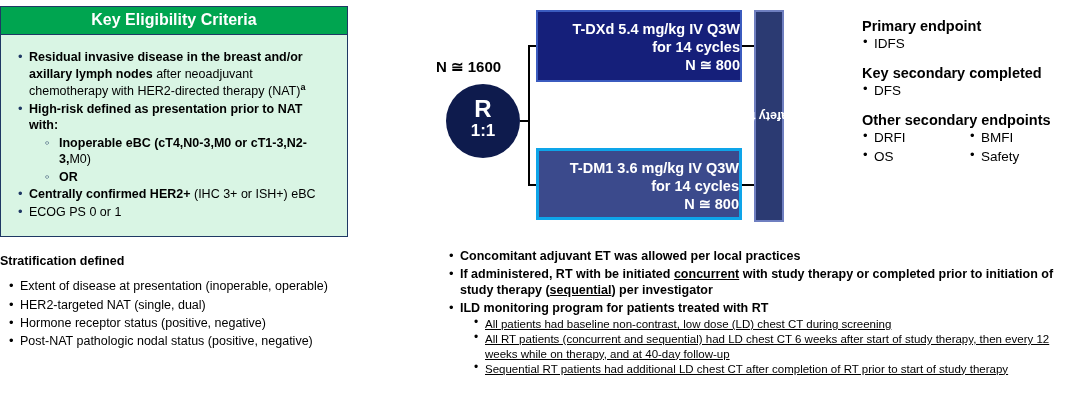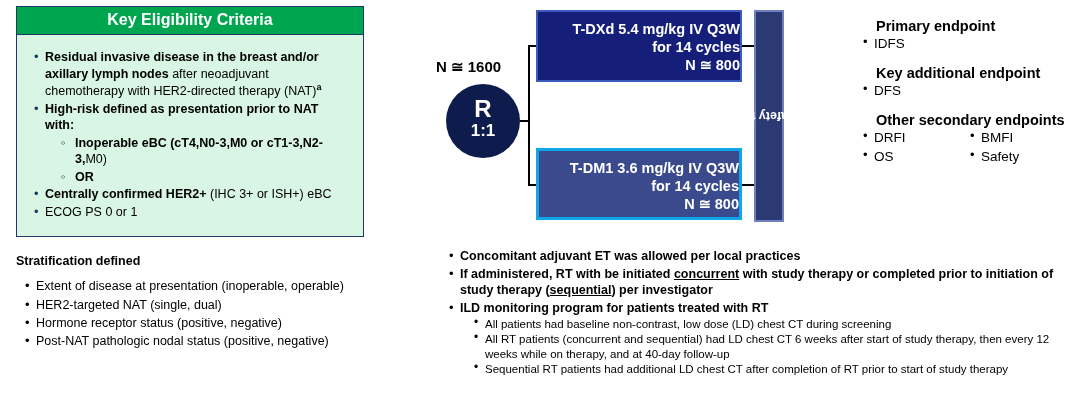--- a/index.html
+++ b/index.html
@@ -12,21 +12,21 @@
     height: 404px;
     position: relative;
     font-family: "Liberation Sans", sans-serif;
     color: #000000;
     overflow: hidden;
   }
 
   
   #left-panel {
     position: absolute;
-    left: 16px;
+    left: 0;
     top: 6px;
     width: 348px;
   }
   #criteria-box {
     border: 1px solid #1f3864;
     background: #d9f5e4;
   }
   #criteria-header {
     background: #00a550;
     color: #ffffff;
@@ -186,21 +186,20 @@
     position: absolute;
     left: 862px;
     top: 18px;
     width: 214px;
     font-size: 13.5px;
   }
   .ep-title {
     font-weight: bold;
     font-size: 14.5px;
     margin-bottom: 1px;
-    margin-left: 14px;
   }
   .ep-group { margin-bottom: 12px; }
   .ep-item {
     position: relative;
     padding-left: 12px;
     line-height: 1.35;
   }
   .ep-item:before {
     content: "\2022";
     position: absolute;
@@ -228,20 +227,21 @@
     list-style: none;
     margin: 1px 0 0 0;
     padding: 0 0 0 14px;
     font-size: 11.5px;
   }
   ul.sub2 > li {
     position: relative;
     padding-left: 11px;
     margin-bottom: 0px;
     line-height: 1.3;
+    text-decoration: underline;
   }
   ul.sub2 > li:before {
     content: "\2022";
     position: absolute;
     left: 0px;
     top: -2px;
     font-size: 12px;
   }
   .u { text-decoration: underline; }
 </style>
@@ -323,21 +323,21 @@
 </div>
 
 <div id="endpoints">
 
   <div class="ep-group">
     <div class="ep-title">Primary endpoint</div>
     <div class="ep-item">IDFS</div>
   </div>
 
   <div class="ep-group">
-    <div class="ep-title">Key additional endpoint</div>
+    <div class="ep-title">Key secondary completed</div>
     <div class="ep-item">DFS</div>
   </div>
 
   <div class="ep-group">
     <div class="ep-title">Other secondary endpoints</div>
     <div class="ep-cols">
       <div>
         <div class="ep-item">DRFI</div>
         <div class="ep-item">OS</div>
       </div>

